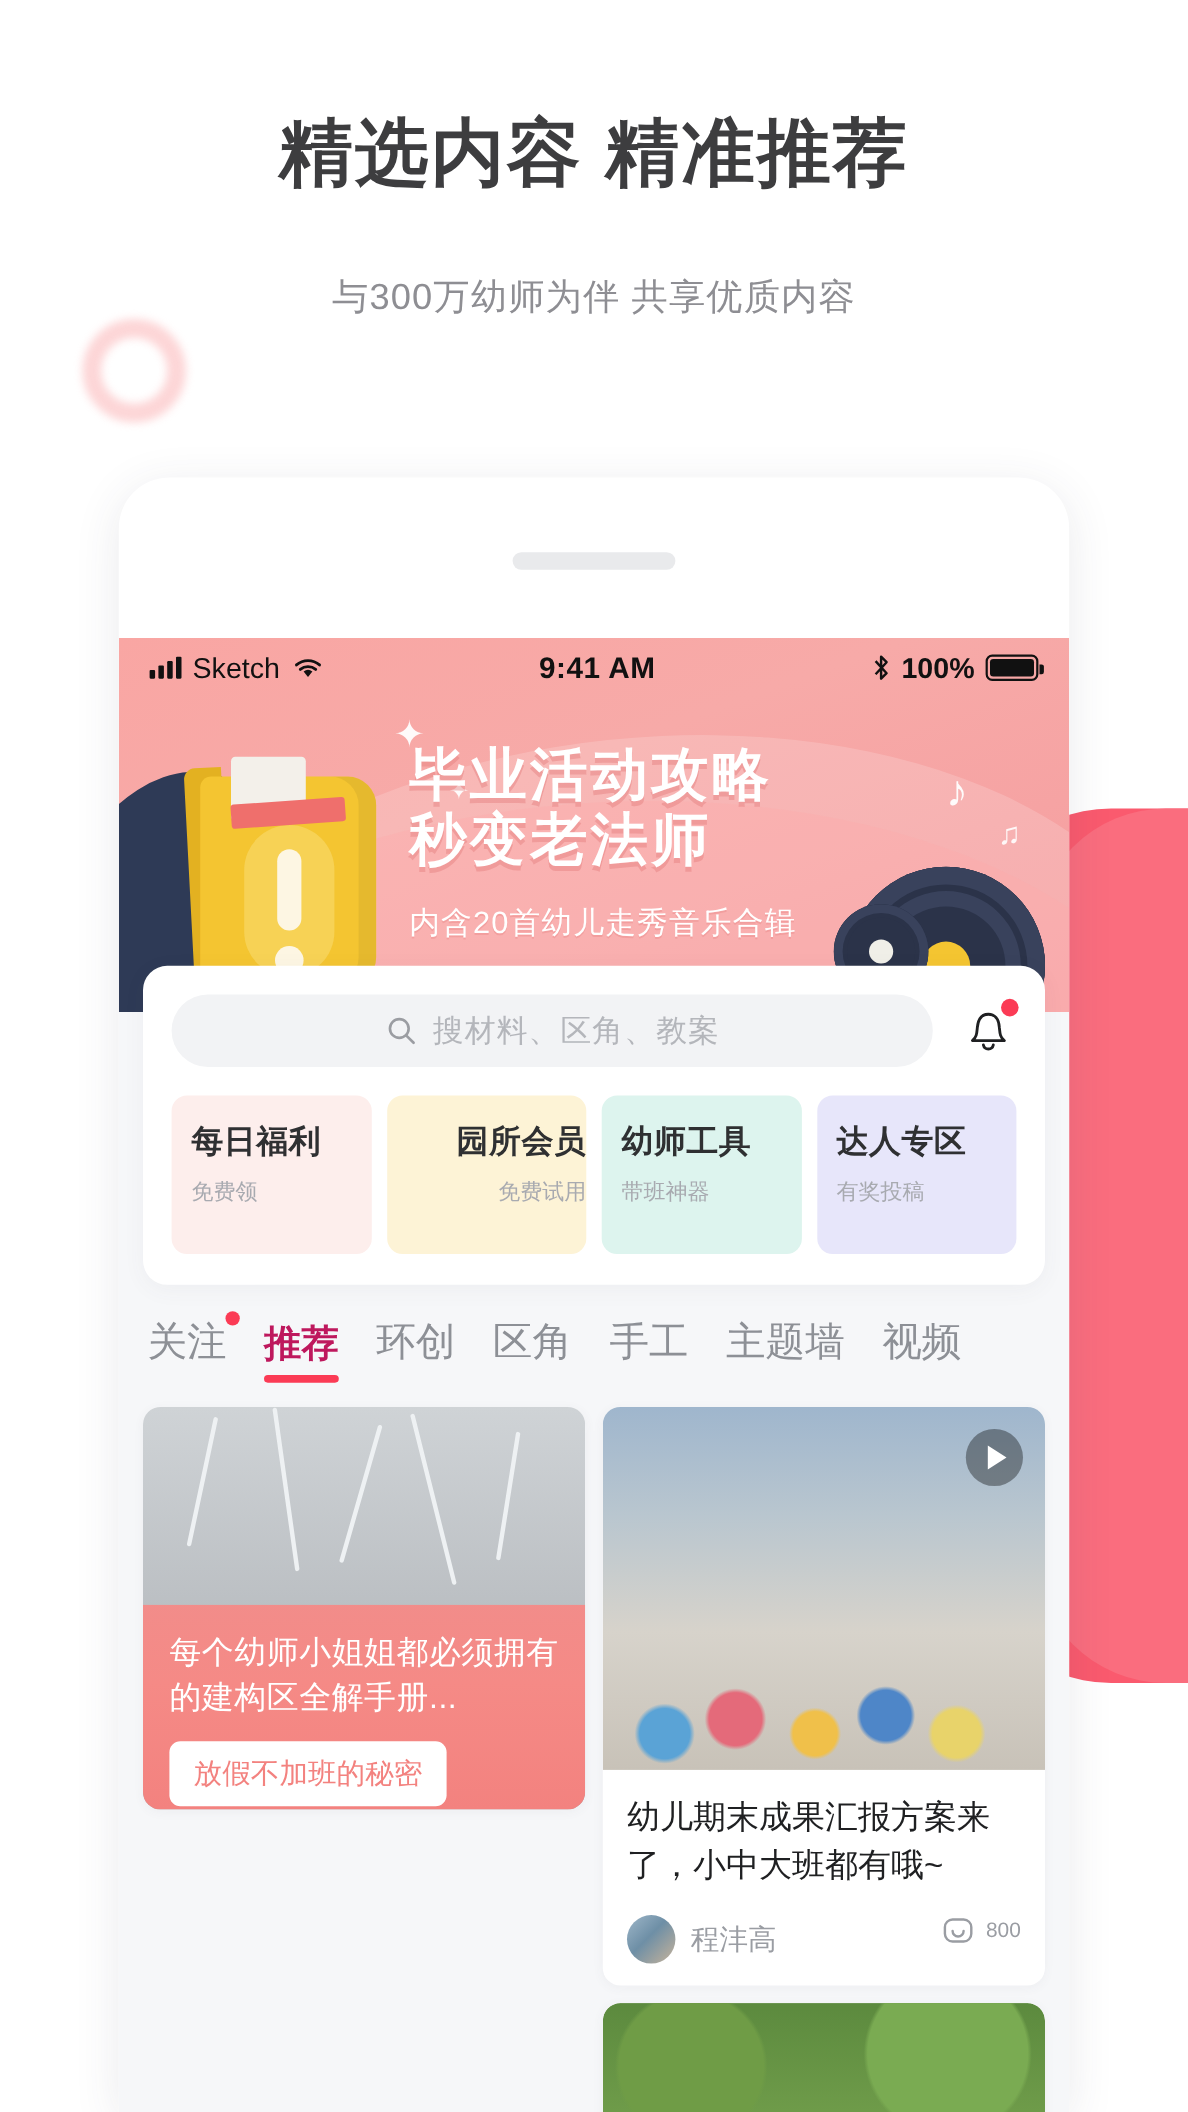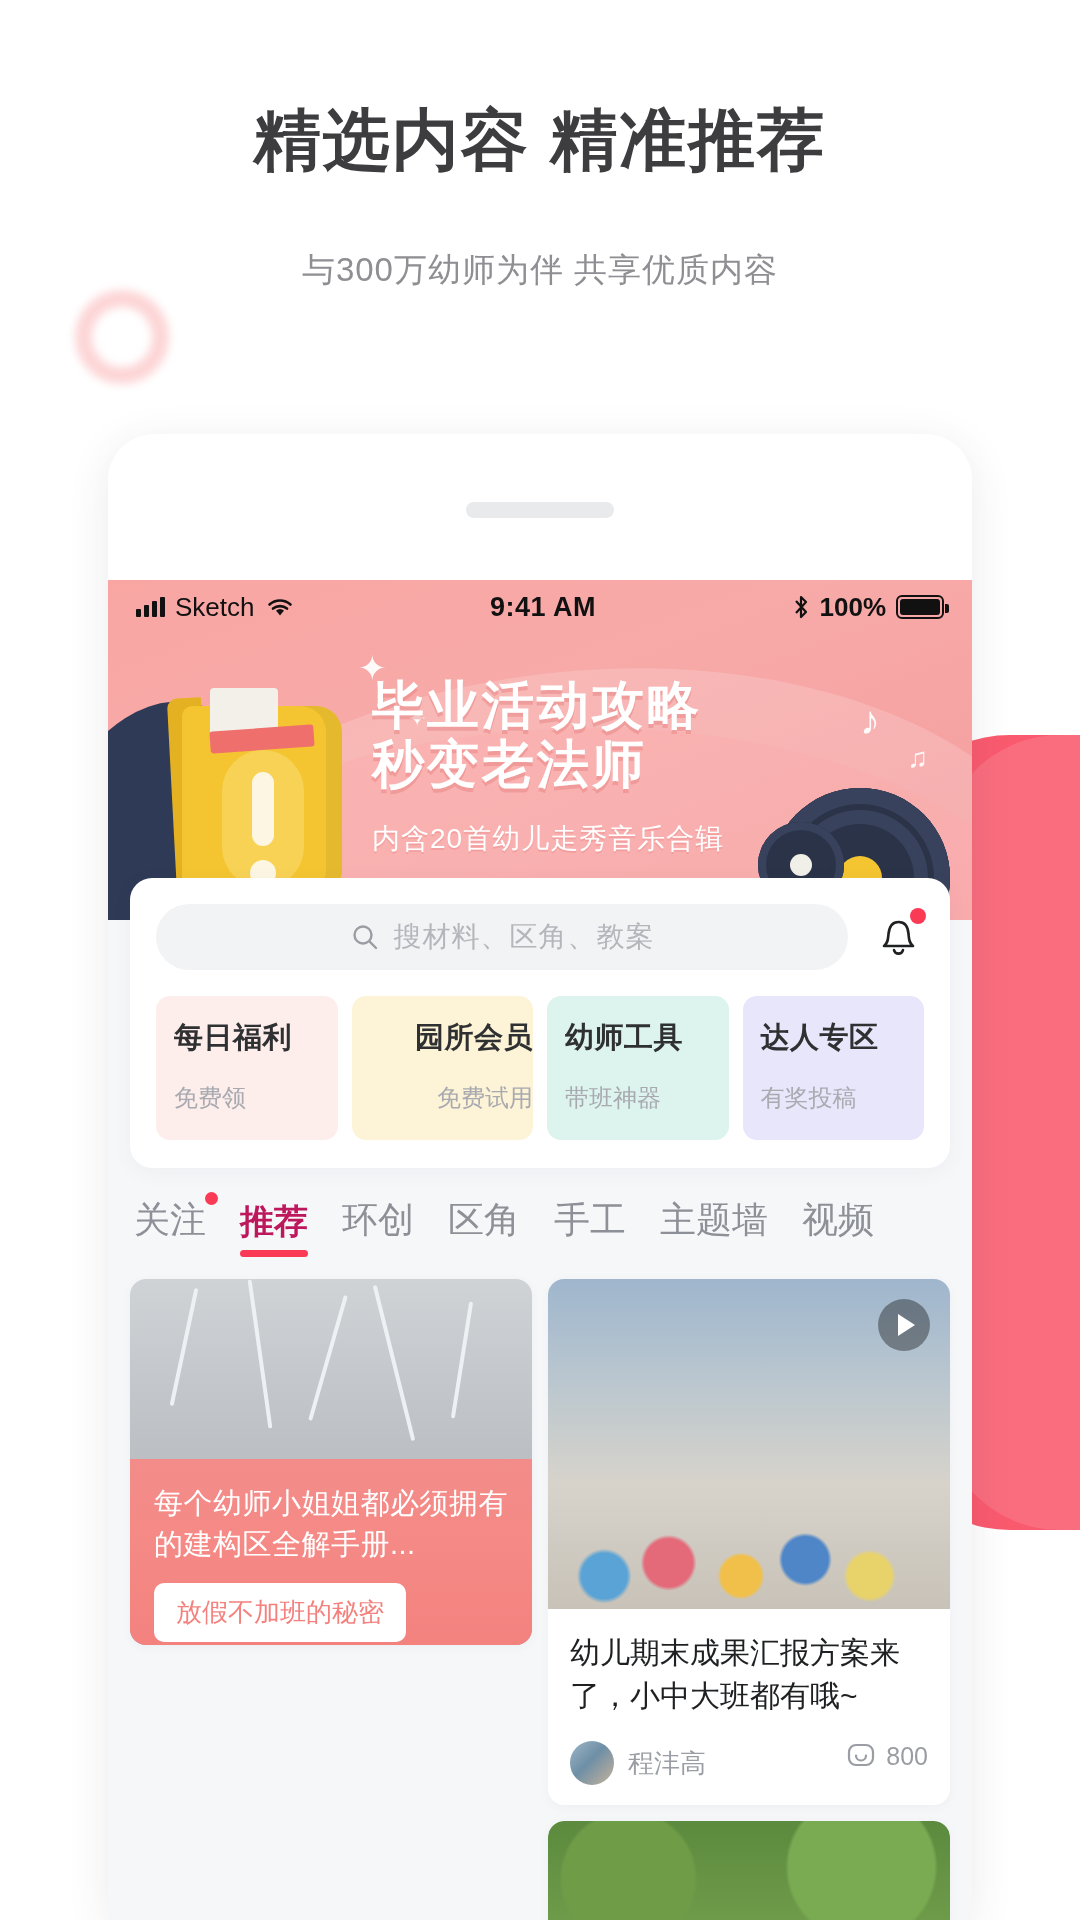--- a/index.html
+++ b/index.html
@@ -217,21 +217,21 @@
     position:absolute; right:-2px; top:-2px; width:16px; height:16px;
     border-radius:50%; background:#fb3b55;
   }
 
   .quicklinks { display:flex; gap: 14px; margin-top: 26px; }
   .ql {
     flex: 1; height: 144px; border-radius: 14px; position: relative;
     padding: 22px 0 0 18px; overflow: hidden;
   }
   .ql h4 { font-size: 29px; font-weight: 700; color:#2f3032; letter-spacing:.5px; }
-  .ql p { margin-top: 24px; font-size: 24px; color:#a8aab0; }
+  .ql p { margin-top: 12px; font-size: 20px; color:#a8aab0; }
   .ql .glyph { position:absolute; right: 10px; bottom: -14px; opacity:.9; }
   .ql-0 { background: #fdeeec; }
   .ql-1 { background: #fdf3d6; text-align: right; }
   .ql-2 { background: #ddf4ee; }
   .ql-3 { background: #e7e6fa; }
   .g-heart { width:62px; height:62px; background:#f6a9a3; border-radius:50% 50% 12px 50%; transform: rotate(-10deg); }
   .g-star  { width:0;height:0;border-left:34px solid transparent;border-right:34px solid transparent;border-bottom:52px solid #f6cf5d; transform: rotate(8deg); }
   .g-leaf  { width:58px; height:58px; background:#7fd9bd; border-radius:50% 8px 50% 8px; transform: rotate(12deg); }
   .g-doc   { width:58px; height:58px; background:#8c9af0; border-radius:10px; transform: rotate(-18deg); }
 
@@ -302,21 +302,21 @@
   }
   .card-body { padding: 22px 22px 20px 22px; }
   .card-body h3 { font-size: 30px; color:#1f2022; line-height: 1.44; font-weight: 500; }
   .meta { display:flex; align-items:flex-start; justify-content:space-between; margin-top: 24px; }
   .author { display:flex; align-items:center; gap: 14px; }
   .avatar {
     width: 44px; height: 44px; border-radius: 50%;
     background: linear-gradient(135deg,#9fb7c9 0%, #6e8fa6 45%, #c7b39a 100%);
   }
   .author span { font-size: 26px; color:#9a9da3; }
-  .likes { display:flex; align-items:center; gap: 10px; color:#9a9da3; font-size: 25px; }
+  .likes { display:flex; align-items:center; gap: 10px; color:#9a9da3; font-size: 19px; }
 
   .img-c {
     height: 230px; width:100%;
     background:
       radial-gradient(circle at 52% 72%, #f4a9b6 0 17%, #efc3cc 19%, transparent 20%),
       radial-gradient(circle at 20% 25%, #6f9c46 0 18%, transparent 19%),
       radial-gradient(circle at 78% 20%, #7aab52 0 20%, transparent 21%),
       linear-gradient(180deg, #5c8a3e 0%, #6f9c4a 45%, #84ad5c 100%);
     border-radius: 16px 16px 0 0;
   }

